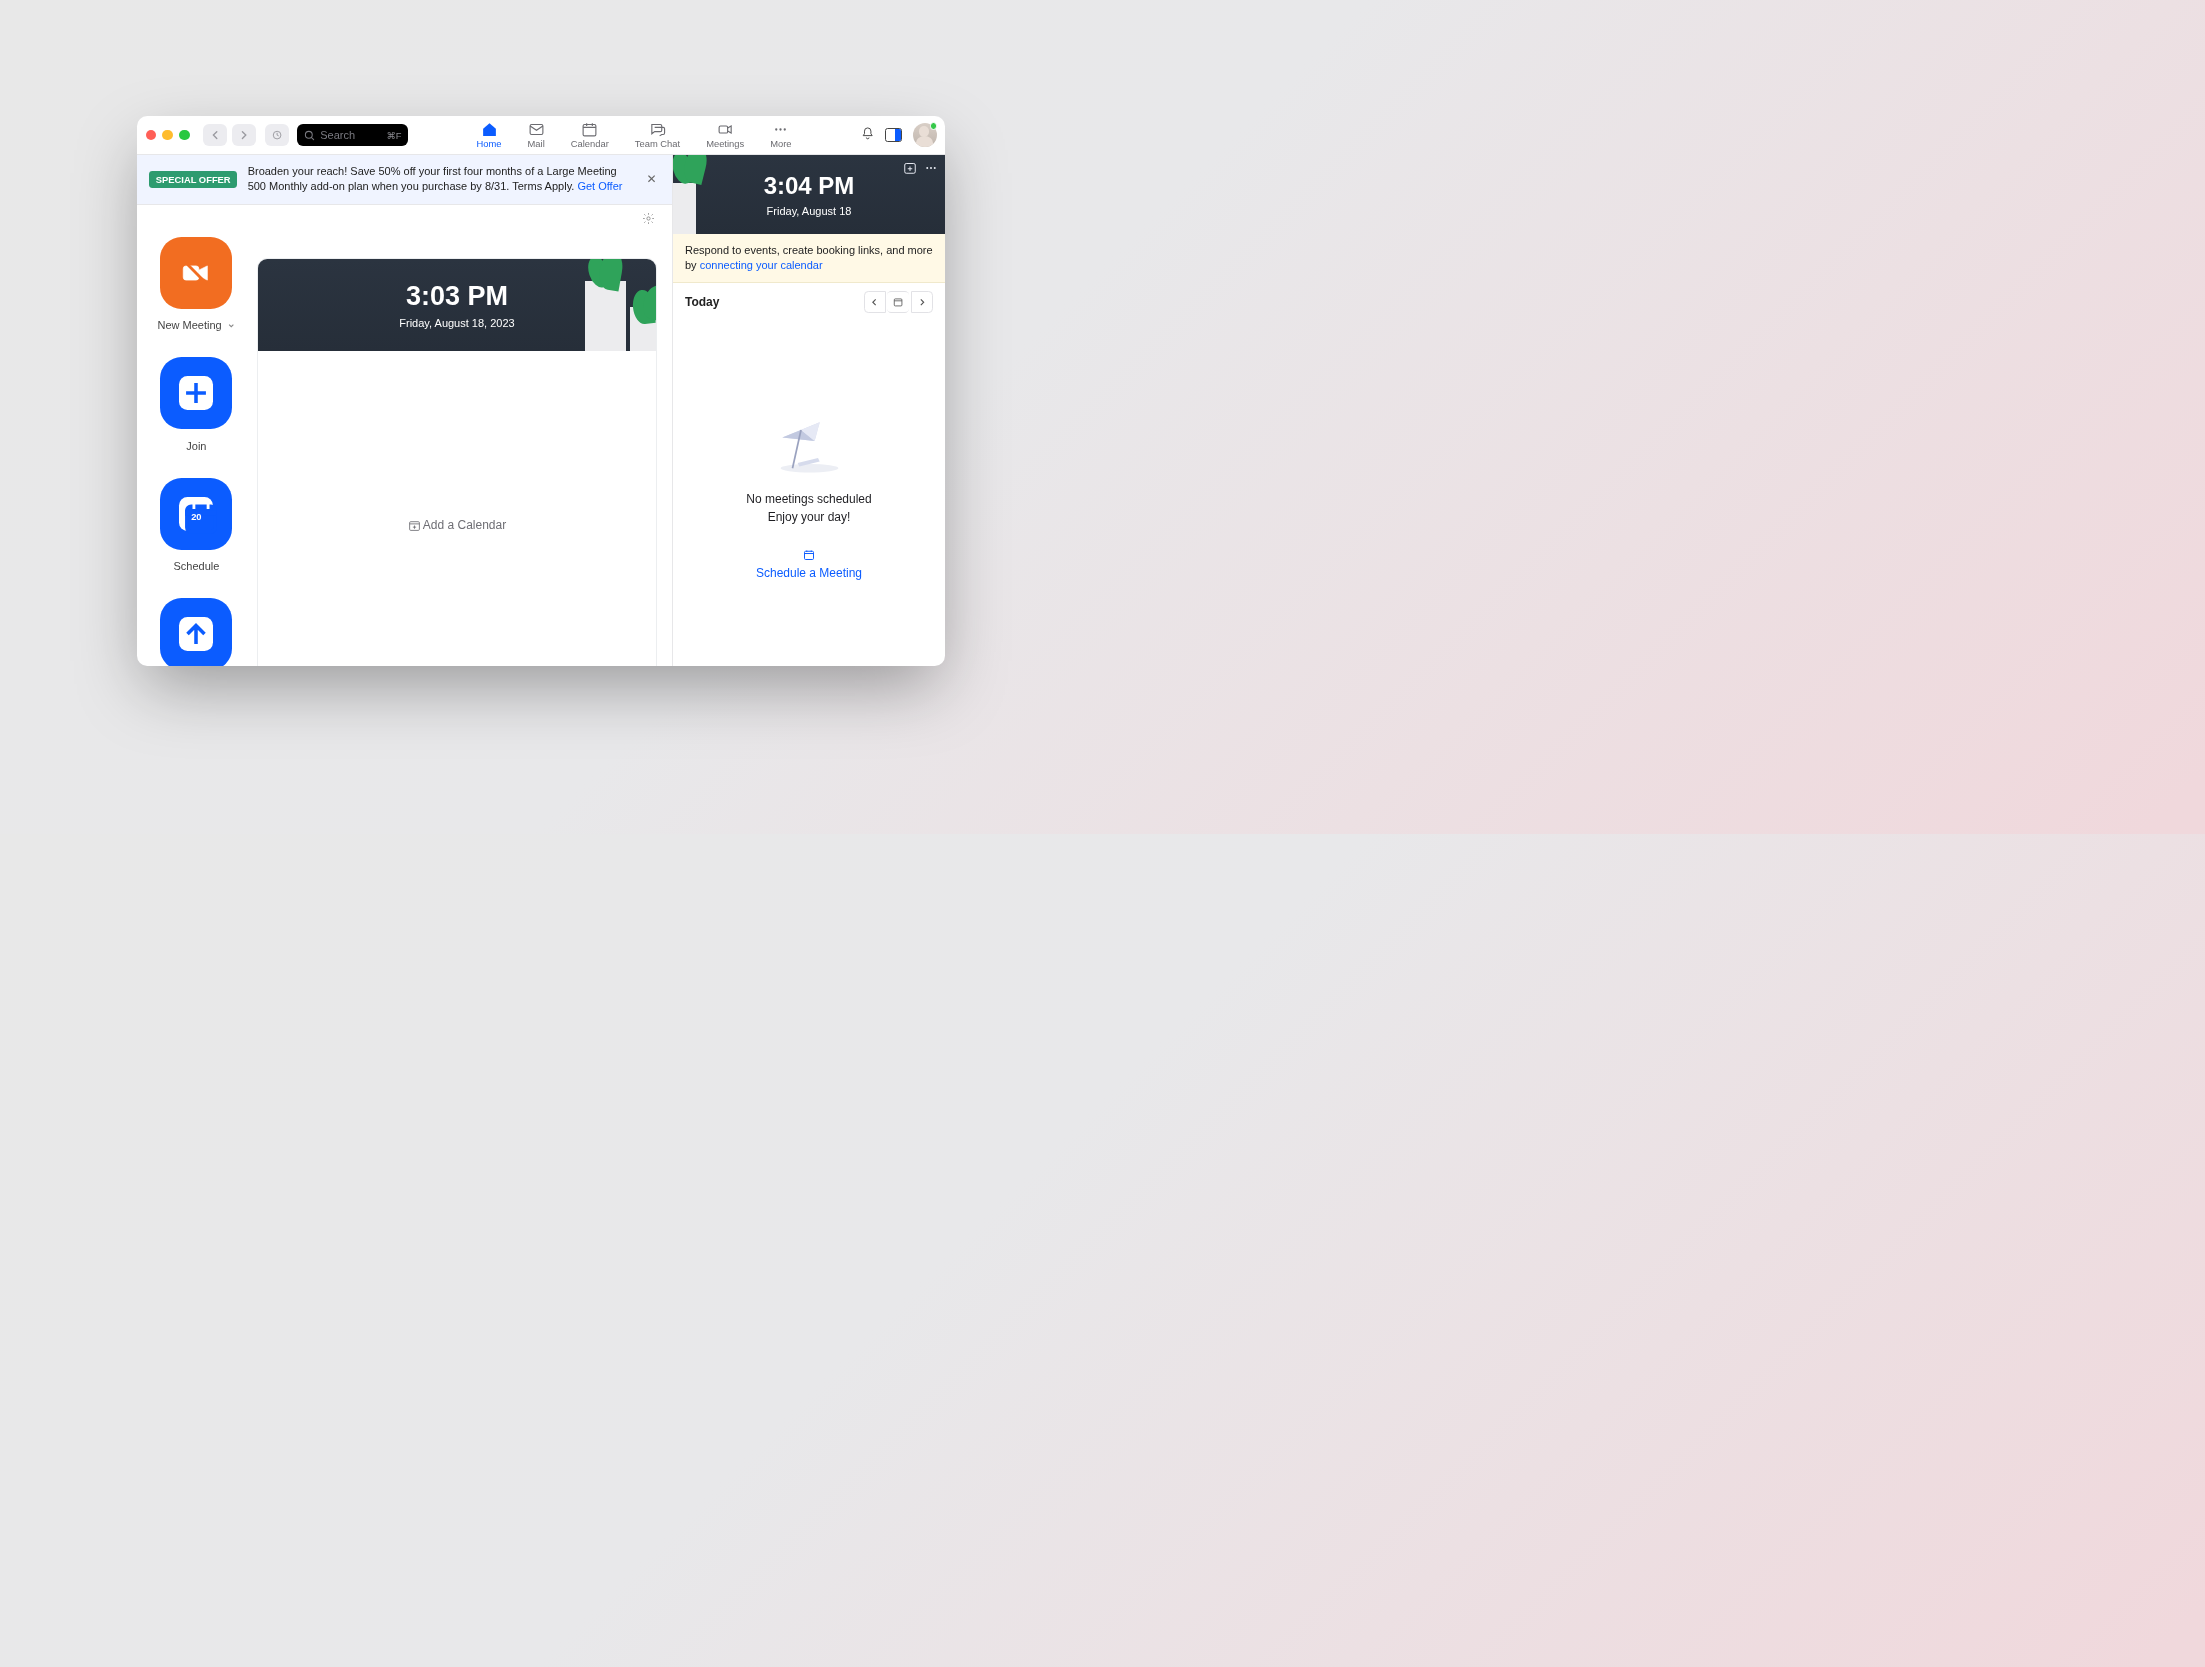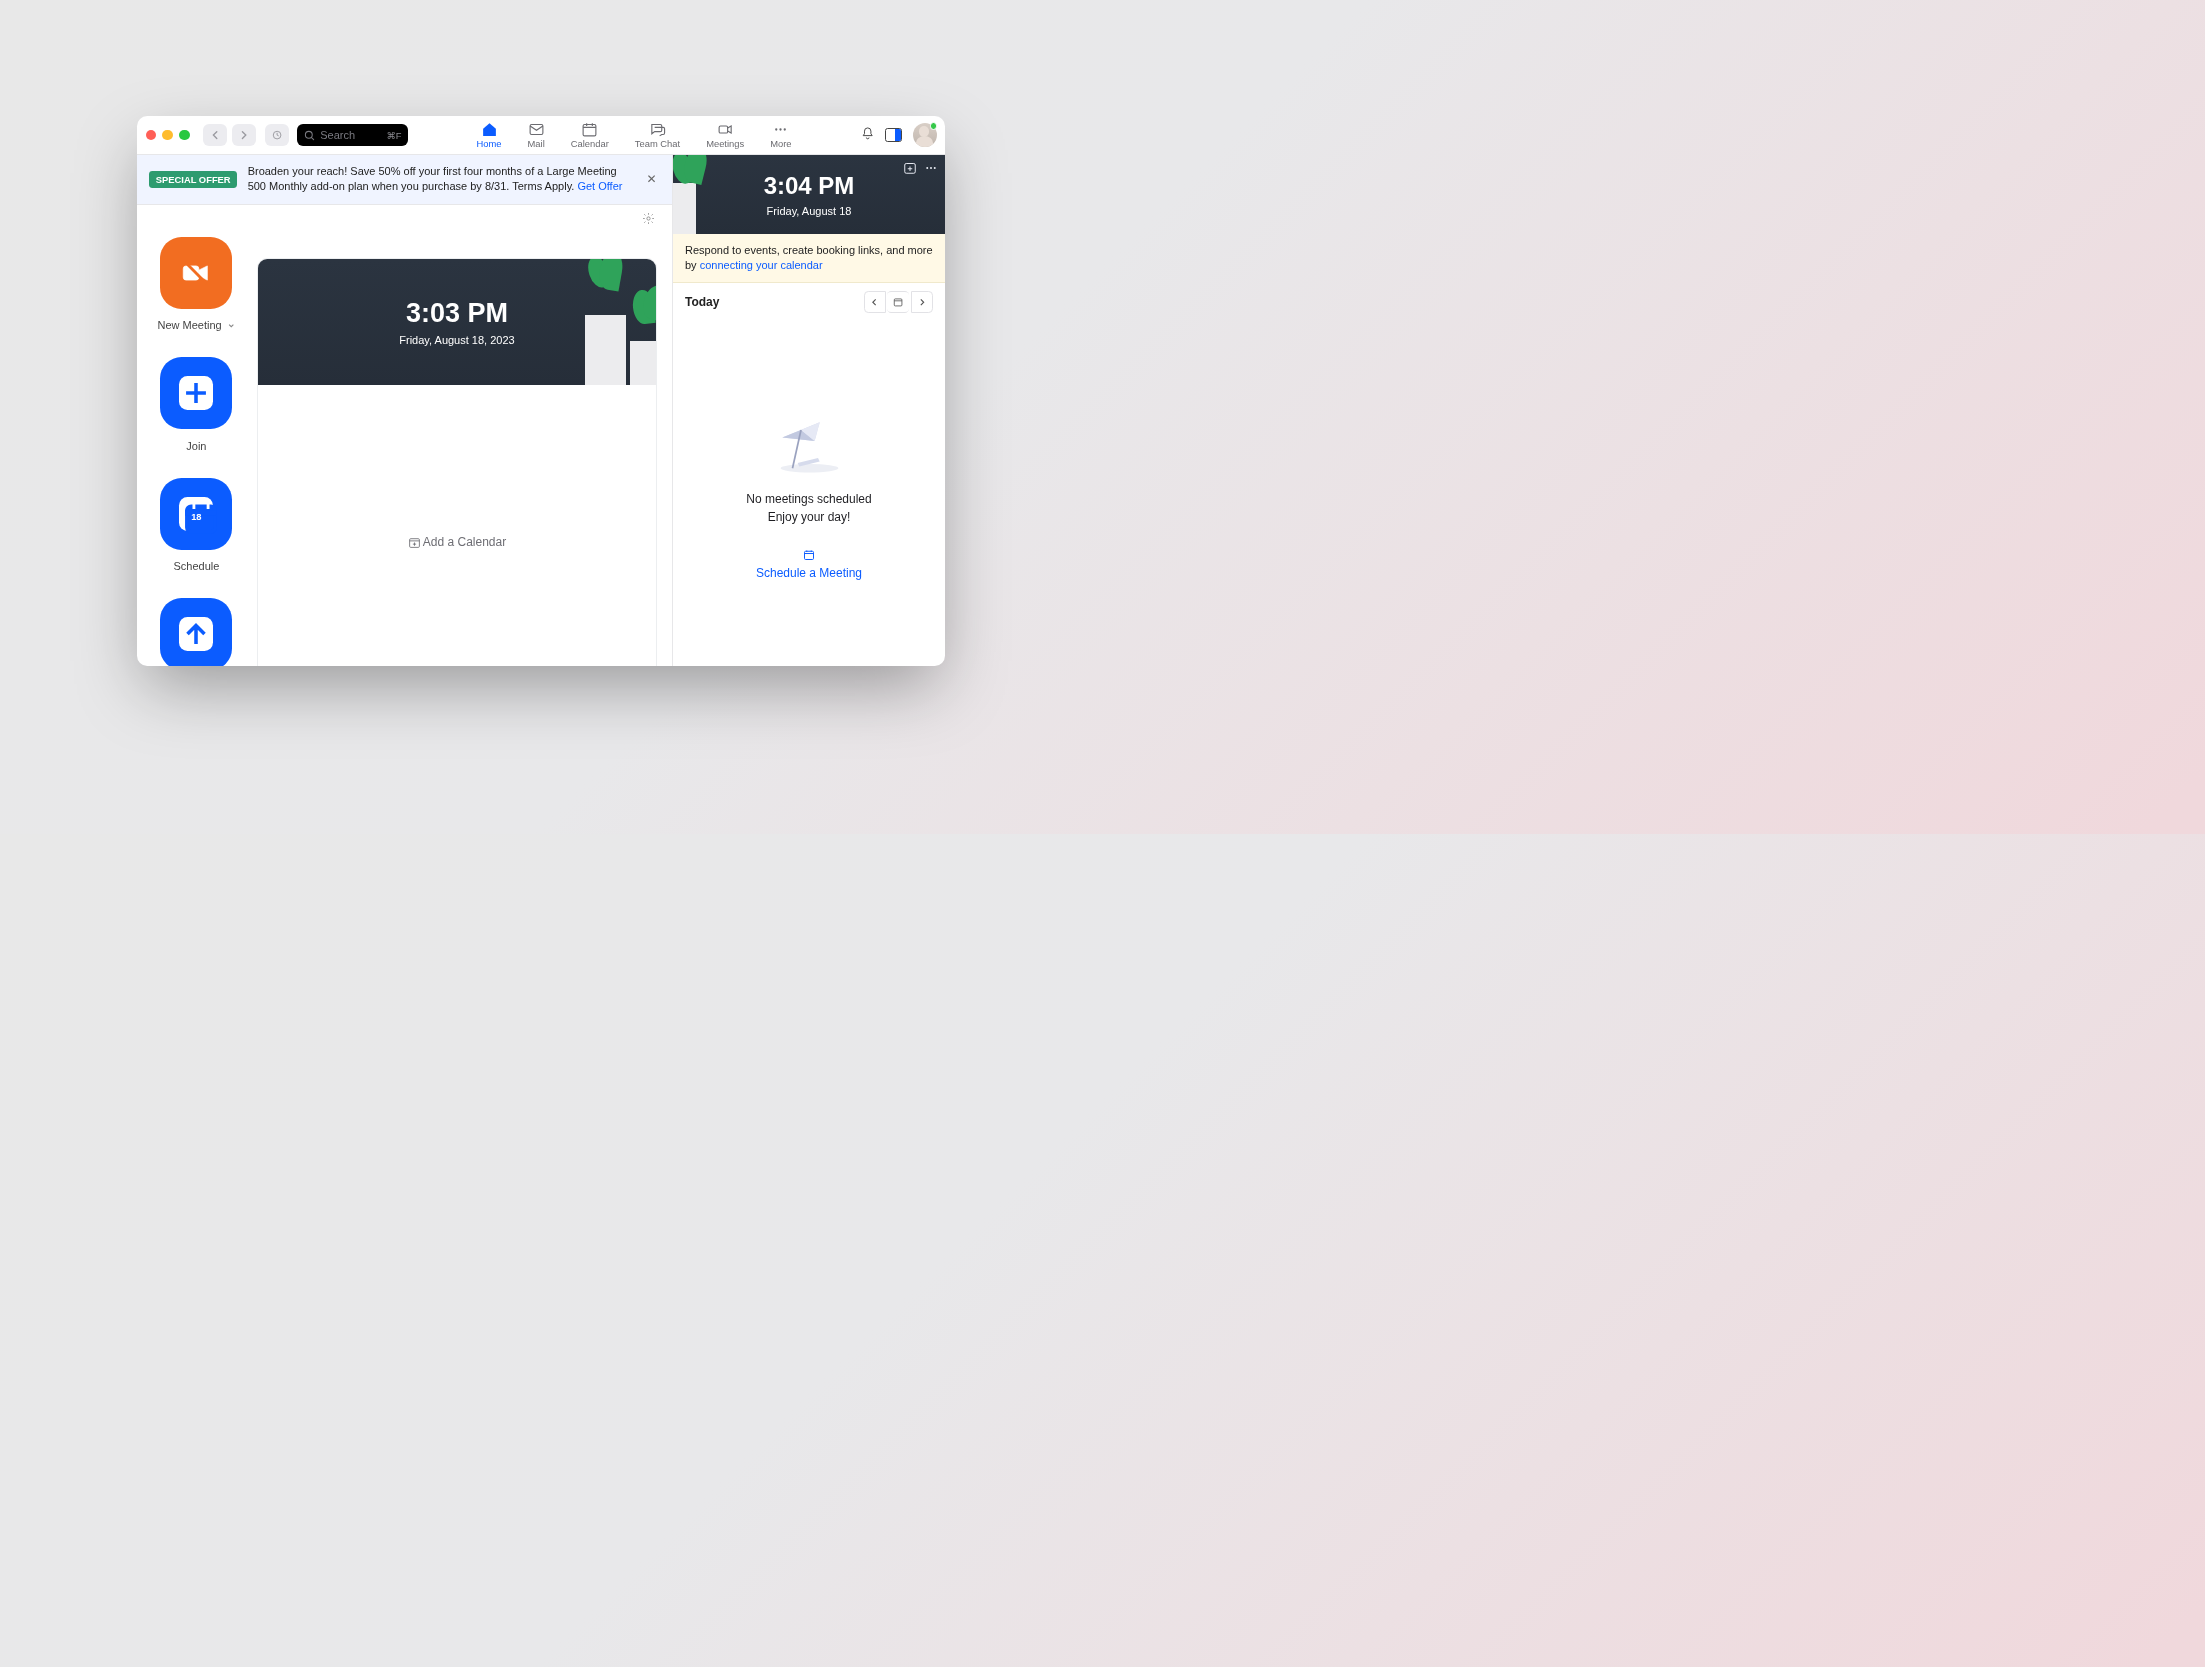--- a/index.html
+++ b/index.html
@@ -73,21 +73,21 @@
   .inset{width:34px;height:34px;background:#fff;border-radius:8.5px;display:flex;align-items:center;justify-content:center;}
   .inset svg{stroke:#0b5cff;fill:none;stroke-width:2.5;}
   .lblrow{display:flex;align-items:center;gap:5.1px;}
   .chev{color:#888;}
 
   .card{
     flex:1; border:0.9px solid #eceef0; border-radius:10.2px; overflow:hidden;
     display:flex; flex-direction:column; margin-top:38px;
   }
   .cardtop{
-    height:126px; position:relative; color:#fff;
+    height:92px; position:relative; color:#fff;
     display:flex; flex-direction:column; align-items:center; justify-content:center;
     background:linear-gradient(#2b3440,#262e39);
   }
   .time{font-size:27px;font-weight:700;}
   .date{font-size:11px;margin-top:5.1px;}
   .plant{position:absolute;right:0;top:0;bottom:0;width:102px;overflow:hidden;}
   .pot{position:absolute;background:#ececee;}
   .leaf{position:absolute;background:#2fa35a;border-radius:50% 50% 0 50%;}
   .addcal{flex:1;display:flex;align-items:center;justify-content:center;gap:2px;color:#6e6e74;font-size:12px;}
   .addcal svg{width:13px;height:13px;}
@@ -264,21 +264,21 @@
           </div>
 
           <div class="actbtn">
             <div class="tile blue">
               <div class="inset" style="position:relative;">
                 <svg viewBox="0 0 24 24" style="position:absolute;inset:5.1px;">
                     <rect x="2" y="3" width="20" height="18" rx="3" fill="#0b5cff"></rect>
                     <rect x="2" y="7" width="20" height="1.5" fill="#fff"></rect>
                     <path d="M7 1 V5 M17 1 V5" stroke="#fff" stroke-width="2"></path>
                   </svg>
-                <span style="position:relative;font-size:9.4px;font-weight:700;color:#fff;top:2.6px;">18</span>
+                <span style="position:relative;font-size:9.4px;font-weight:700;color:#fff;top:2.6px;">20</span>
               </div>
             </div>
             <span>Schedule</span>
           </div>
 
           <div class="actbtn">
             <div class="tile blue">
               <div class="inset">
                 <svg viewBox="0 0 24 24">
                     <path d="M12 19 V6 M6 12 L12 6 L18 12"></path>

